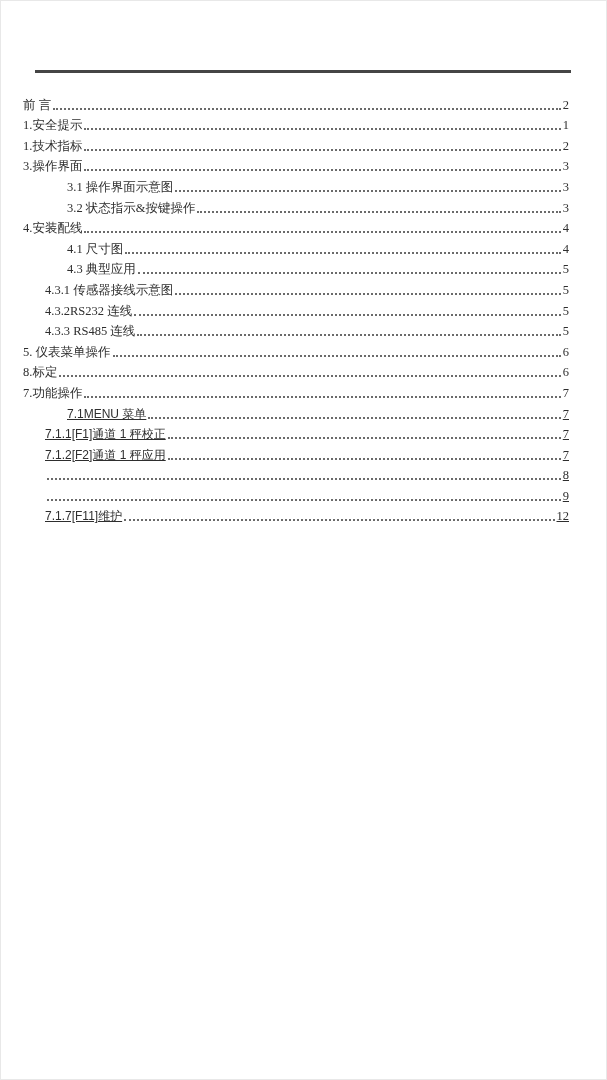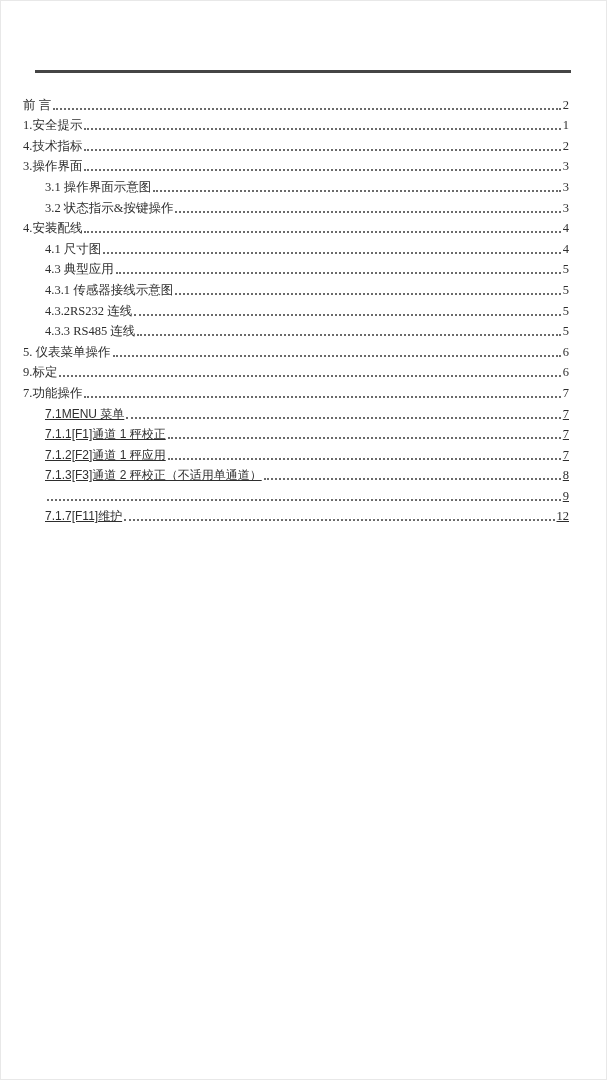--- a/index.html
+++ b/index.html
@@ -35,21 +35,21 @@
   .toc-row {
     display: flex;
     align-items: flex-end;
     height: 20.6px;
     padding-right: 37px;
     box-sizing: border-box;
     font-size: 12.5px;
     line-height: 17px;
   }
   .toc-row.lvl0 { padding-left: 22px; }
-  .toc-row.lvl1 { padding-left: 44px; align-items: flex-end; }
+  .toc-row.lvl1 { padding-left: 66px; align-items: flex-end; }
   .toc-row.lvl2 { padding-left: 44px; }
   .toc-row.sans {
     font-family: "Liberation Sans", "DejaVu Sans", sans-serif;
     font-size: 12px;
     text-decoration: underline;
   }
   .toc-label {
     white-space: nowrap;
     padding-bottom: 1px;
   }
@@ -76,21 +76,21 @@
         <span class="toc-label">前 言</span>
         <span class="dot-leader"></span>
         <span class="toc-page">2</span>
       </div>
       <div class="toc-row lvl0">
         <span class="toc-label">1.安全提示</span>
         <span class="dot-leader"></span>
         <span class="toc-page">1</span>
       </div>
       <div class="toc-row lvl0">
-        <span class="toc-label">4.技术指标</span>
+        <span class="toc-label">1.技术指标</span>
         <span class="dot-leader"></span>
         <span class="toc-page">2</span>
       </div>
       <div class="toc-row lvl0">
         <span class="toc-label">3.操作界面</span>
         <span class="dot-leader"></span>
         <span class="toc-page">3</span>
       </div>
       <div class="toc-row lvl1">
         <span class="toc-label">3.1 操作界面示意图</span>
@@ -131,21 +131,21 @@
         <span class="toc-label">4.3.3 RS485 连线</span>
         <span class="dot-leader"></span>
         <span class="toc-page">5</span>
       </div>
       <div class="toc-row lvl0">
         <span class="toc-label">5. 仪表菜单操作</span>
         <span class="dot-leader"></span>
         <span class="toc-page">6</span>
       </div>
       <div class="toc-row lvl0">
-        <span class="toc-label">9.标定</span>
+        <span class="toc-label">8.标定</span>
         <span class="dot-leader"></span>
         <span class="toc-page">6</span>
       </div>
       <div class="toc-row lvl0">
         <span class="toc-label">7.功能操作</span>
         <span class="dot-leader"></span>
         <span class="toc-page">7</span>
       </div>
       <div class="toc-row lvl1 sans">
         <span class="toc-label">7.1MENU 菜单</span>
@@ -156,21 +156,20 @@
         <span class="toc-label">7.1.1[F1]通道 1 秤校正</span>
         <span class="dot-leader"></span>
         <span class="toc-page">7</span>
       </div>
       <div class="toc-row lvl2 sans">
         <span class="toc-label">7.1.2[F2]通道 1 秤应用</span>
         <span class="dot-leader"></span>
         <span class="toc-page">7</span>
       </div>
       <div class="toc-row lvl2 sans">
-        <span class="toc-label">7.1.3[F3]通道 2 秤校正（不适用单通道）</span>
         <span class="dot-leader"></span>
         <span class="toc-page">8</span>
       </div>
       <div class="toc-row lvl2 sans">
         <span class="dot-leader"></span>
         <span class="toc-page">9</span>
       </div>
       <div class="toc-row lvl2 sans">
         <span class="toc-label">7.1.7[F11]维护</span>
         <span class="dot-leader"></span>

